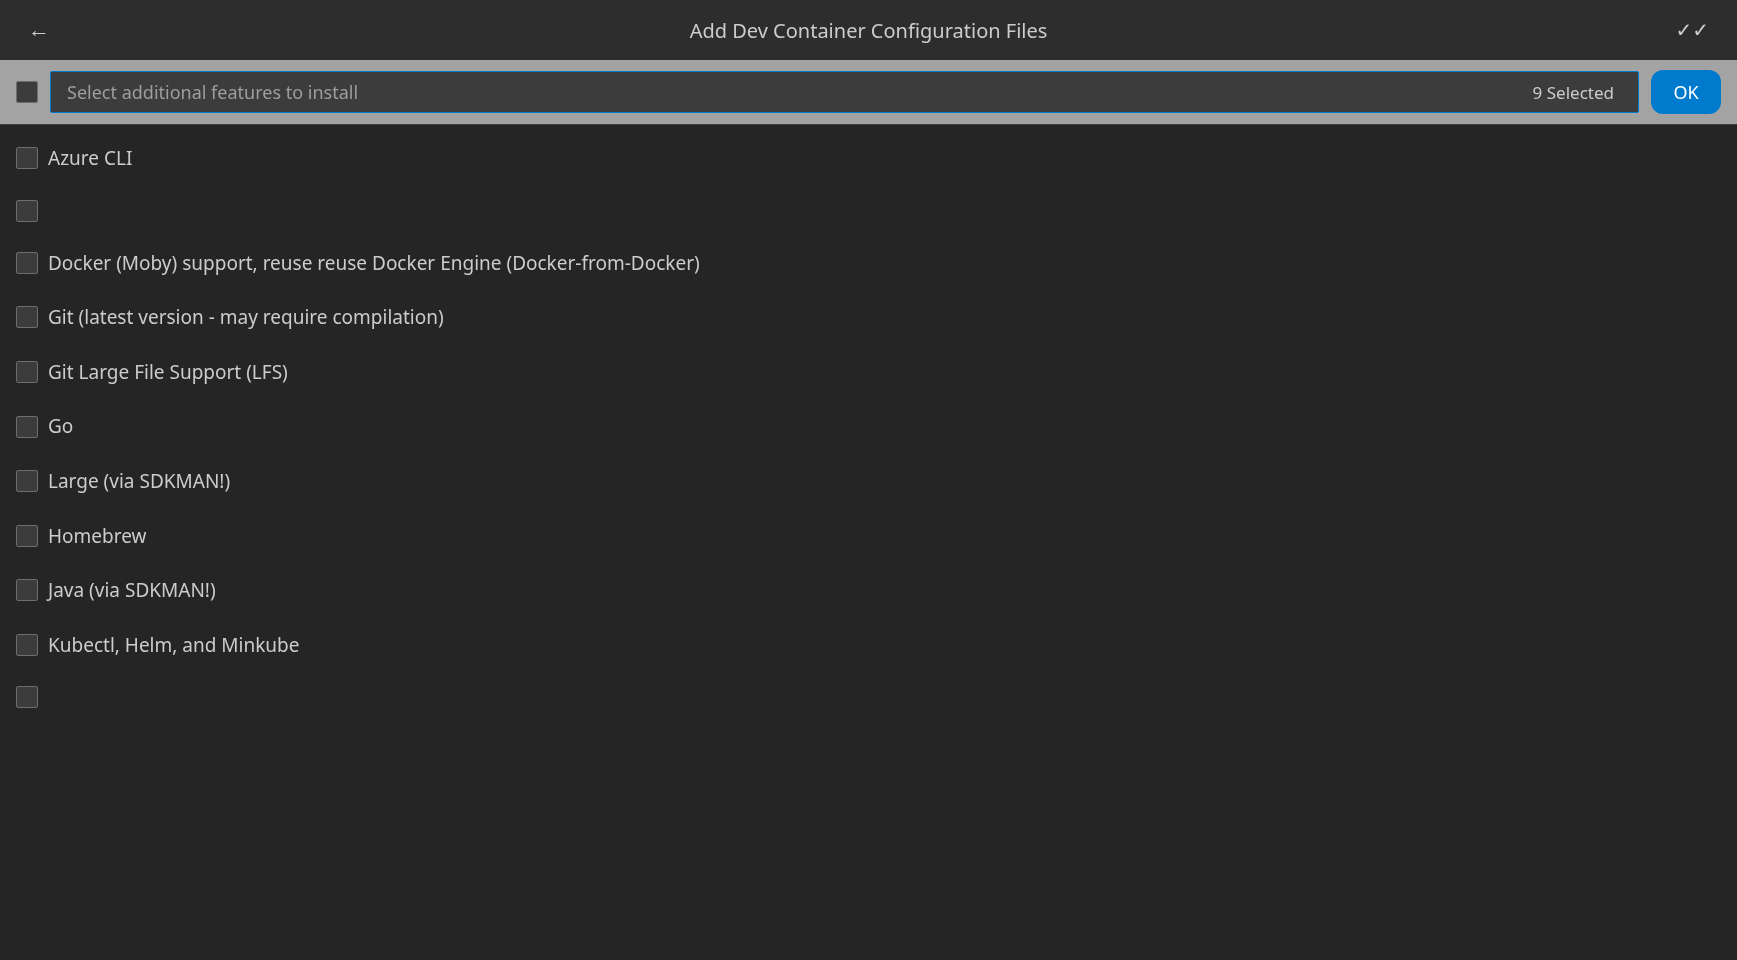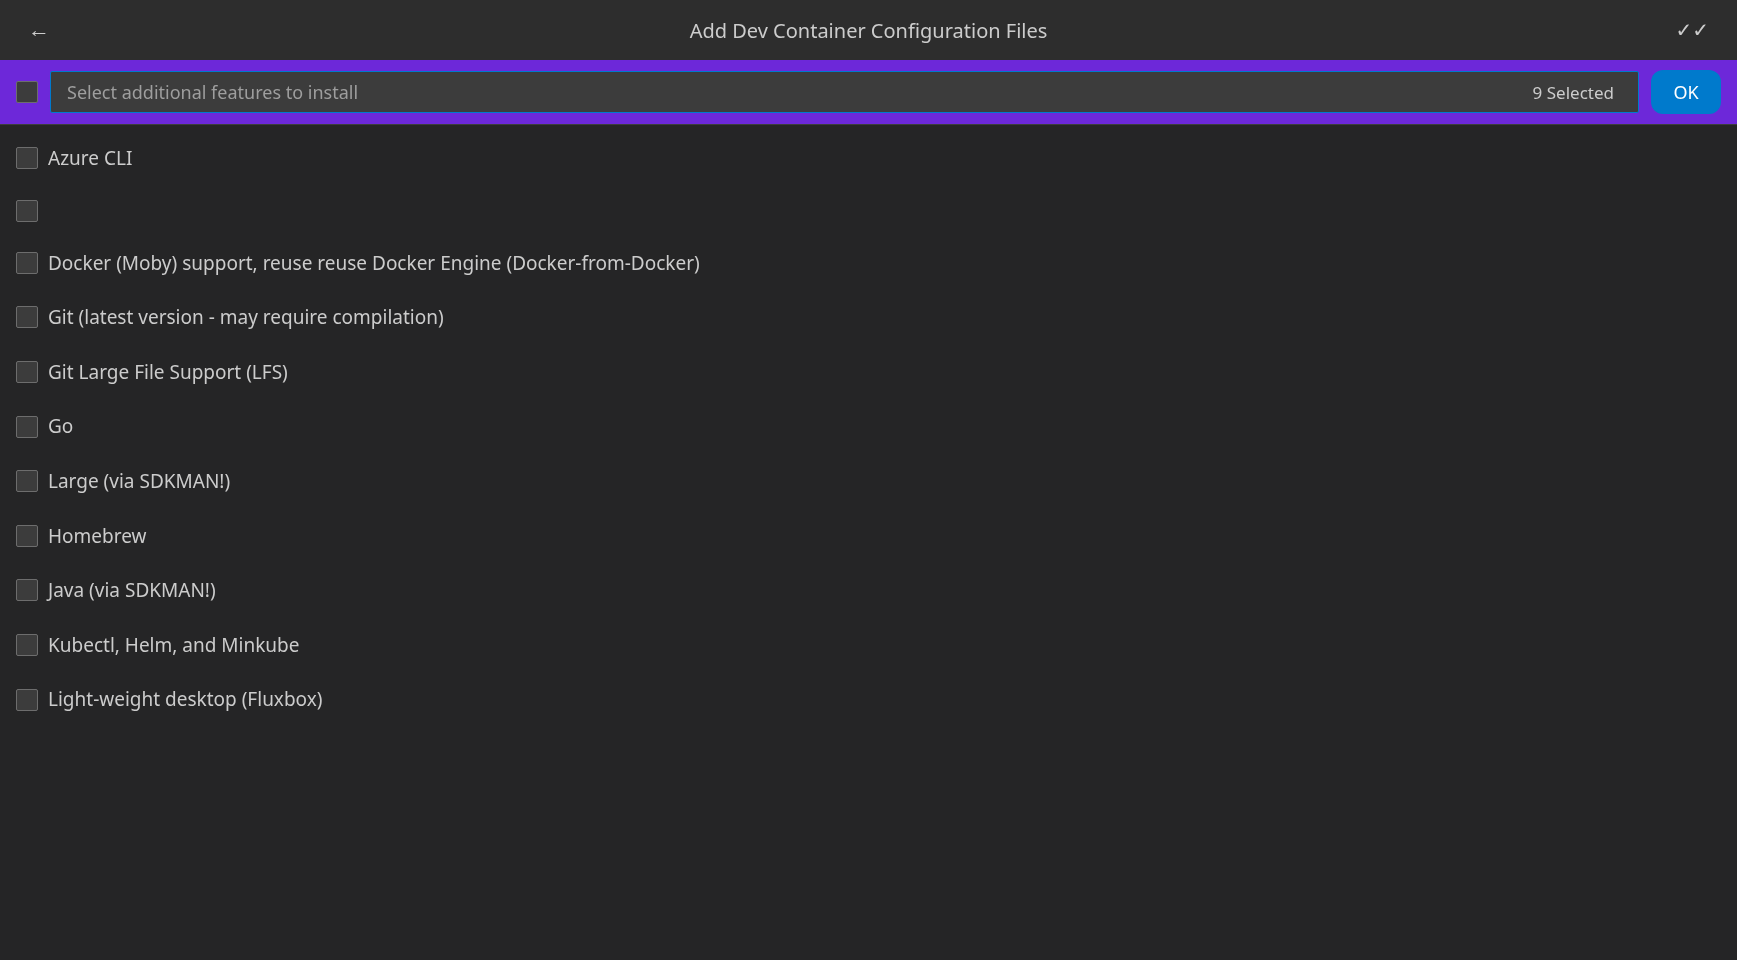--- a/index.html
+++ b/index.html
@@ -67,21 +67,21 @@
       font-size: 20px;
       cursor: pointer;
       padding: 4px 8px;
     }
 
     .search-bar {
       display: flex;
       align-items: center;
       padding: 10px 16px;
       gap: 12px;
-      background-color: #6d28d9;
+      background-color: #a3a3a3;
       border-bottom: 1px solid #3d3d3d;
     }
 
     .search-checkbox {
       width: 22px;
       height: 22px;
       min-width: 22px;
       cursor: pointer;
       appearance: none;
       -webkit-appearance: none;
@@ -257,17 +257,16 @@
       <div class="list-item">
         <input type="checkbox" class="item-checkbox" style="">
         <span class="item-label">Java (via SDKMAN!)</span>
       </div>
       <div class="list-item">
         <input type="checkbox" class="item-checkbox" style="">
         <span class="item-label">Kubectl, Helm, and Minkube</span>
       </div>
       <div class="list-item">
         <input type="checkbox" class="item-checkbox" style="">
-        <span class="item-label">Light-weight desktop (Fluxbox)</span>
       </div>
     </div>
 
 </div>
 
 </body></html>

